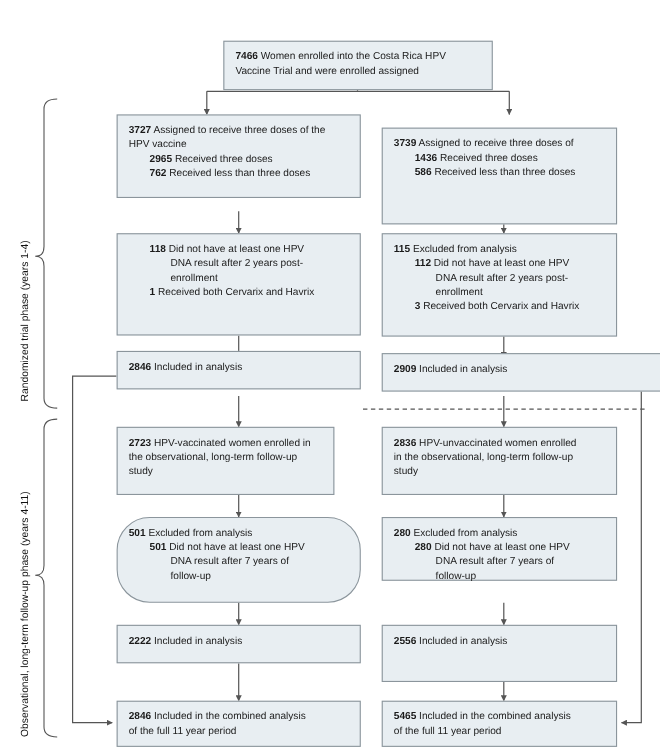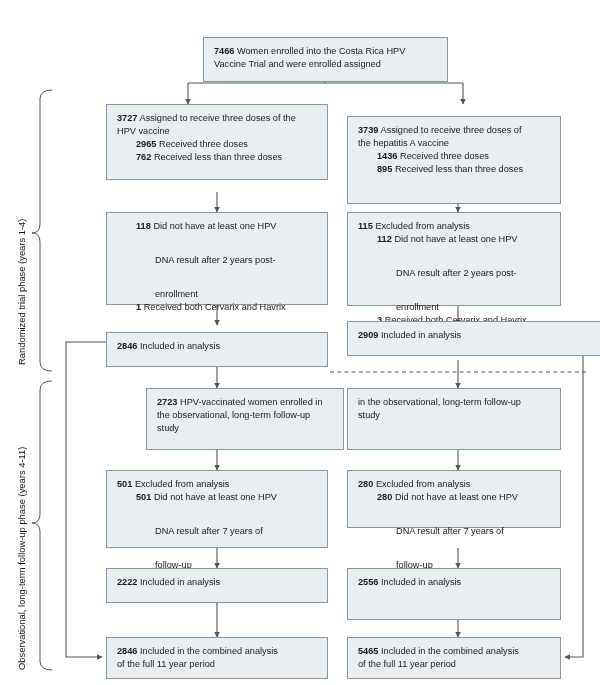--- a/index.html
+++ b/index.html
@@ -35,21 +35,21 @@
     padding: 7px 9px 7px 10px;
     font-size: 9.2px;
     line-height: 1.42;
     color: #1a1a1a;
   }
   .node-box .ln {
     white-space: pre-wrap;
     display: block;
   }
   .node-box .ln.ind1 { padding-left: 19px; text-indent: -0px; }
-  .node-box .ln.ind2 { padding-left: 38px; margin-top: 21px; }
+  .node-box .ln.ind2 { padding-left: 38px; }
   .node-box b { font-weight: bold; }
   .phase-label {
     position: absolute;
     font-size: 9.4px;
     color: #111;
     white-space: nowrap;
     transform-origin: 0 0;
     transform: rotate(-90deg);
   }
 </style>
@@ -107,60 +107,60 @@
 
   <div class="node-box" style="left:106px; top:104px; width:222px; height:76px;">
       <span class="ln"><b>3727</b> Assigned to receive three doses of the</span>
       <span class="ln">HPV vaccine</span>
       <span class="ln ind1"><b>2965</b> Received three doses</span>
       <span class="ln ind1"><b>762</b> Received less than three doses</span>
     </div>
 
   <div class="node-box" style="left:347px; top:104px; width:214px; height:88px;margin-top:12px;">
       <span class="ln"><b>3739</b> Assigned to receive three doses of</span>
-      <span class="ln">the hepatitis A vaccine</span>
       <span class="ln ind1"><b>1436</b> Received three doses</span>
-      <span class="ln ind1"><b>895</b> Received less than three doses</span>
+      <span class="ln ind1"><b>586</b> Received less than three doses</span>
     </div>
 
   <div class="node-box" style="left:106px; top:212px; width:222px; height:93px;">
       <span class="ln ind1"><b>118</b> Did not have at least one HPV</span>
       <span class="ln ind2">DNA result after 2 years post-</span>
       <span class="ln ind2">enrollment</span>
       <span class="ln ind1"><b>1</b> Received both Cervarix and Havrix</span>
     </div>
 
   <div class="node-box" style="left:347px; top:212px; width:214px; height:94px;">
       <span class="ln"><b>115</b> Excluded from analysis</span>
       <span class="ln ind1"><b>112</b> Did not have at least one HPV</span>
       <span class="ln ind2">DNA result after 2 years post-</span>
       <span class="ln ind2">enrollment</span>
       <span class="ln ind1"><b>3</b> Received both Cervarix and Havrix</span>
     </div>
 
-  <div class="node-box" style="left:106px; top:332px; width:222px; height:35px;">
+  <div class="node-box" style="left:106px; top:319px; width:222px; height:35px;">
       <span class="ln"><b>2846</b> Included in analysis</span>
     </div>
 
   <div class="node-box" style="left:347px; top:321px; width:258px; height:35px;">
       <span class="ln"><b>2909</b> Included in analysis</span>
     </div>
 
-  <div class="node-box" style="left:106px; top:388px; width:198px; height:62px;margin-left:40px;">
+  <div class="node-box" style="left:106px; top:388px; width:198px; height:62px;">
       <span class="ln"><b>2723</b> HPV-vaccinated women enrolled in</span>
       <span class="ln">the observational, long-term follow-up</span>
       <span class="ln">study</span>
     </div>
 
   <div class="node-box" style="left:347px; top:388px; width:214px; height:62px;">
+      <span class="ln"><b>2836</b> HPV-unvaccinated women enrolled</span>
       <span class="ln">in the observational, long-term follow-up</span>
       <span class="ln">study</span>
     </div>
 
-  <div class="node-box" style="left:106px; top:470px; width:222px; height:78px;">
+  <div class="node-box" style="left:106px; top:470px; width:222px; height:78px;border-radius:30px;">
       <span class="ln"><b>501</b> Excluded from analysis</span>
       <span class="ln ind1"><b>501</b> Did not have at least one HPV</span>
       <span class="ln ind2">DNA result after 7 years of</span>
       <span class="ln ind2">follow-up</span>
     </div>
 
   <div class="node-box" style="left:347px; top:470px; width:214px; height:58px;">
       <span class="ln"><b>280</b> Excluded from analysis</span>
       <span class="ln ind1"><b>280</b> Did not have at least one HPV</span>
       <span class="ln ind2">DNA result after 7 years of</span>

